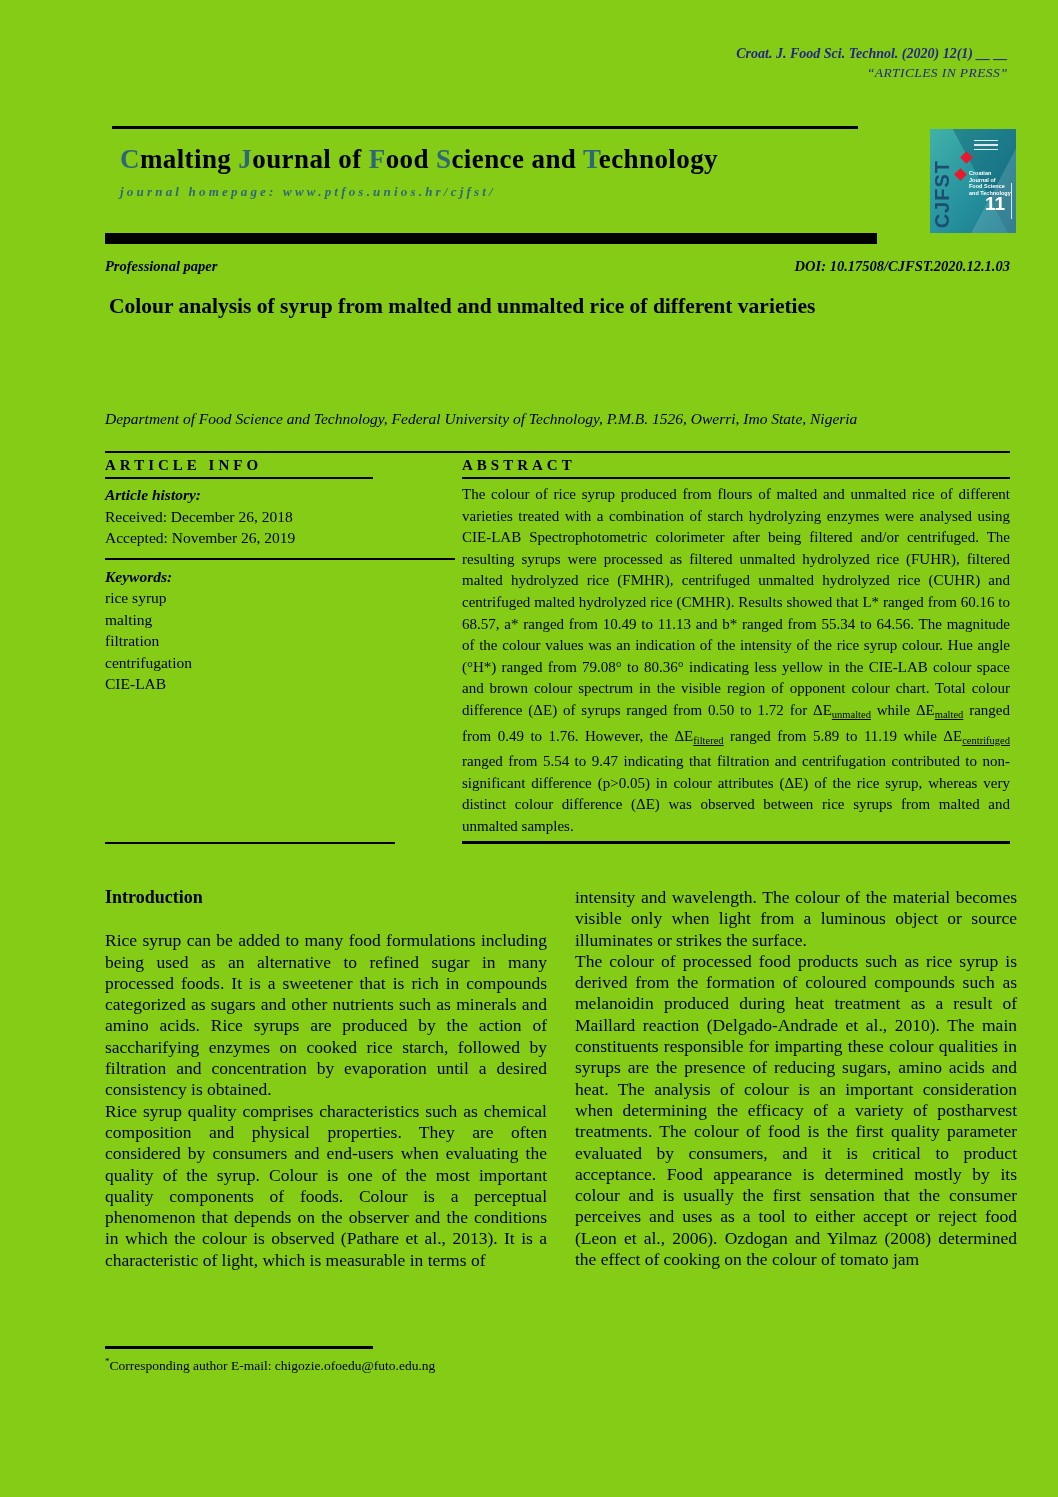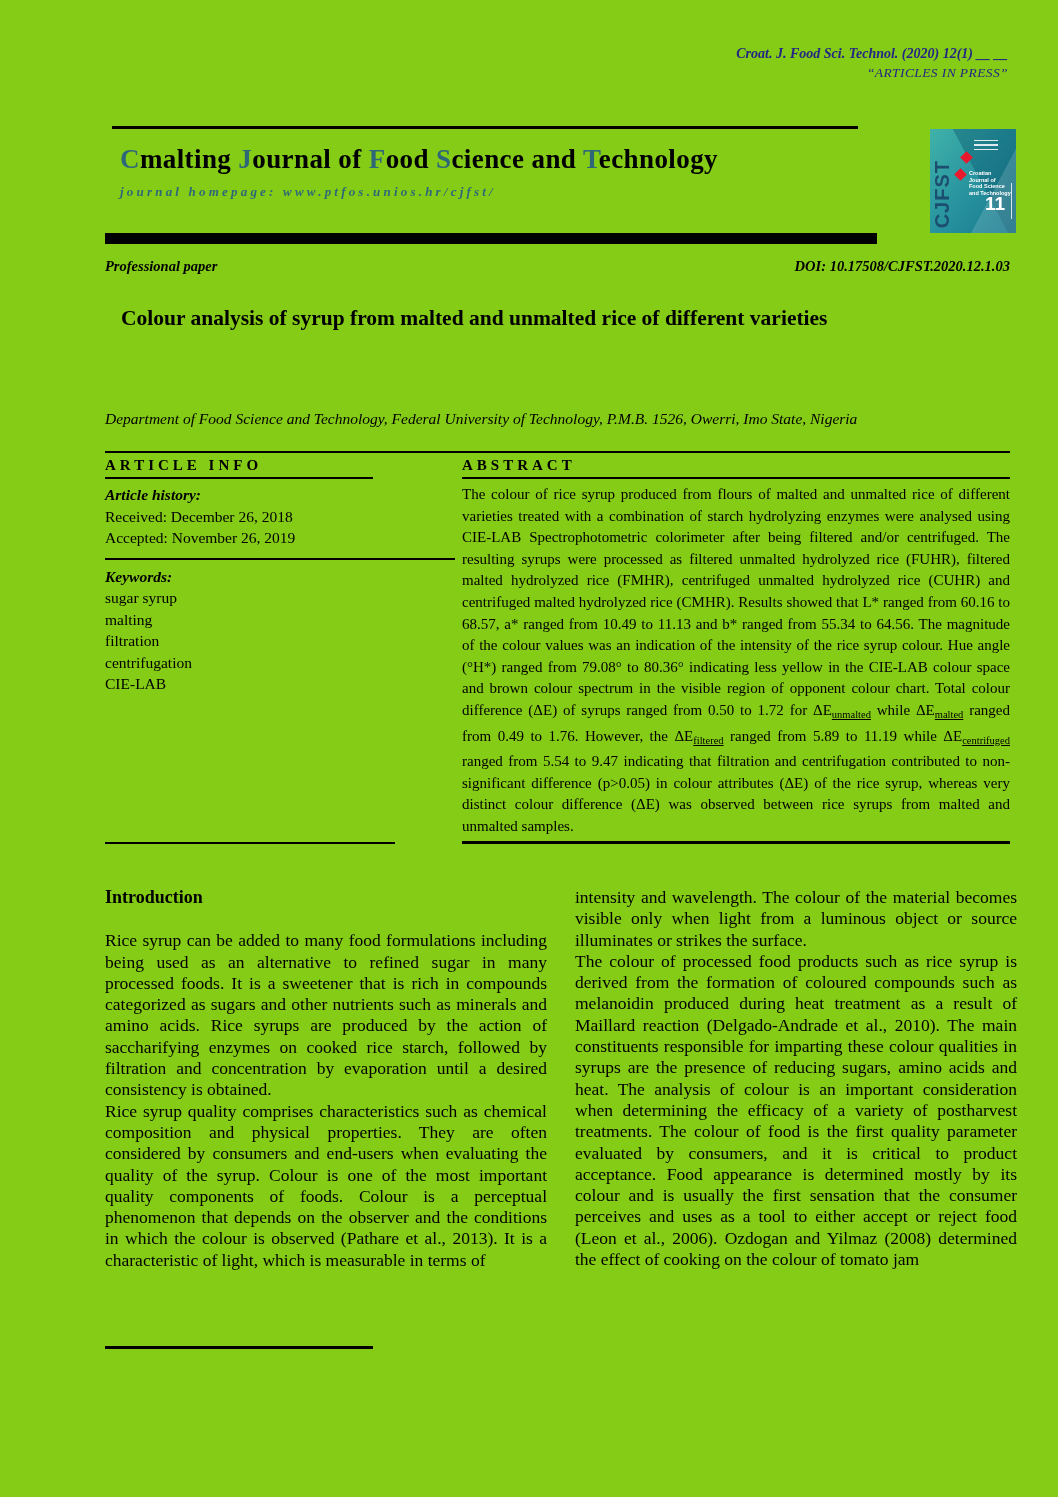--- a/index.html
+++ b/index.html
@@ -37,21 +37,21 @@
   .cover-title{position:absolute;left:39px;top:41px;color:#fff;font-family:"Liberation Sans",sans-serif;
                font-size:5.5px;line-height:6.5px;font-weight:bold;}
   .cover-issue{position:absolute;right:11px;top:64px;color:#fff;font-family:"Liberation Sans",sans-serif;
                font-size:19px;font-weight:bold;}
   .cover-toplines{position:absolute;right:18px;top:11px;width:24px;height:12px;
                   background:repeating-linear-gradient(to bottom,rgba(255,255,255,.85) 0 1.5px,transparent 1.5px 4.5px);}
   .cover-sideline{position:absolute;right:4px;top:54px;height:36px;width:1px;background:rgba(255,255,255,.8);}
   
   .meta-row{position:absolute;left:105px;top:258px;width:905px;display:flex;justify-content:space-between;
             font-size:14.5px;font-style:italic;font-weight:bold;}
-  .article-title{position:absolute;left:105px;top:290px;width:915px;margin:16px;font-size:21.5px;font-weight:bold;}
+  .article-title{position:absolute;left:105px;top:290px;width:915px;margin:4px;font-size:21.5px;font-weight:bold;}
   .authors{position:absolute;left:105px;top:341px;width:918px;font-size:15.5px;font-weight:bold;line-height:25px;}
   .orcid{display:inline-block;width:15px;height:15px;border-radius:50%;background:#a6ce39;
          vertical-align:-2px;text-align:center;margin-right:1px;}
   .orcid-text{font-family:"Liberation Sans",sans-serif;font-size:8px;font-weight:bold;color:#fff;line-height:15px;}
   .author-star{font-size:11px;}
   .affiliation{position:absolute;left:105px;top:410px;width:915px;font-size:15.5px;font-style:italic;}
   
   .info-section{position:absolute;left:105px;top:451px;width:905px;}
   .info-top-rule{height:2px;background:#000;margin-bottom:4px;}
   .info-cols{display:flex;position:relative;}
@@ -127,21 +127,21 @@
         <div class="col-heading">ARTICLE INFO</div>
         <div class="heading-rule"></div>
         <div class="history">
           <div class="ital-label">Article history:</div>
           <div>Received: December 26, 2018</div>
           <div>Accepted: November 26, 2019</div>
         </div>
         <div class="left-divider"></div>
         <div class="keywords">
           <div class="ital-label">Keywords:</div>
-          <div>sugar syrup</div>
+          <div>rice syrup</div>
           <div>malting</div>
           <div>filtration</div>
           <div>centrifugation</div>
           <div>CIE-LAB</div>
         </div>
         <div class="left-bottom-rule"></div>
       </div>
       <div class="info-right">
         <div class="col-heading">ABSTRACT</div>
         <div class="heading-rule"></div>
@@ -158,15 +158,16 @@
       <p>Rice syrup quality comprises characteristics such as chemical composition and physical properties. They are often considered by consumers and end-users when evaluating the quality of the syrup. Colour is one of the most important quality components of foods. Colour is a perceptual phenomenon that depends on the observer and the conditions in which the colour is observed (Pathare et al., 2013). It is a characteristic of light, which is measurable in terms of</p>
     </div>
     <div class="body-col">
       <p>intensity and wavelength. The colour of the material becomes visible only when light from a luminous object or source illuminates or strikes the surface.</p>
       <p>The colour of processed food products such as rice syrup is derived from the formation of coloured compounds such as melanoidin produced during heat treatment as a result of Maillard reaction (Delgado-Andrade et al., 2010). The main constituents responsible for imparting these colour qualities in syrups are the presence of reducing sugars, amino acids and heat. The analysis of colour is an important consideration when determining the efficacy of a variety of postharvest treatments. The colour of food is the first quality parameter evaluated by consumers, and it is critical to product acceptance. Food appearance is determined mostly by its colour and is usually the first sensation that the consumer perceives and uses as a tool to either accept or reject food (Leon et al., 2006). Ozdogan and Yilmaz (2008) determined the effect of cooking on the colour of tomato jam</p>
     </div>
   </div>
 
   <div class="footnote">
     <div class="footnote-rule"></div>
+    <div class="footnote-text"><sup>*</sup><span>Corresponding author E-mail: </span><span>chigozie.ofoedu@futo.edu.ng</span></div>
   </div>
 
 </div>
 
 </body></html>

